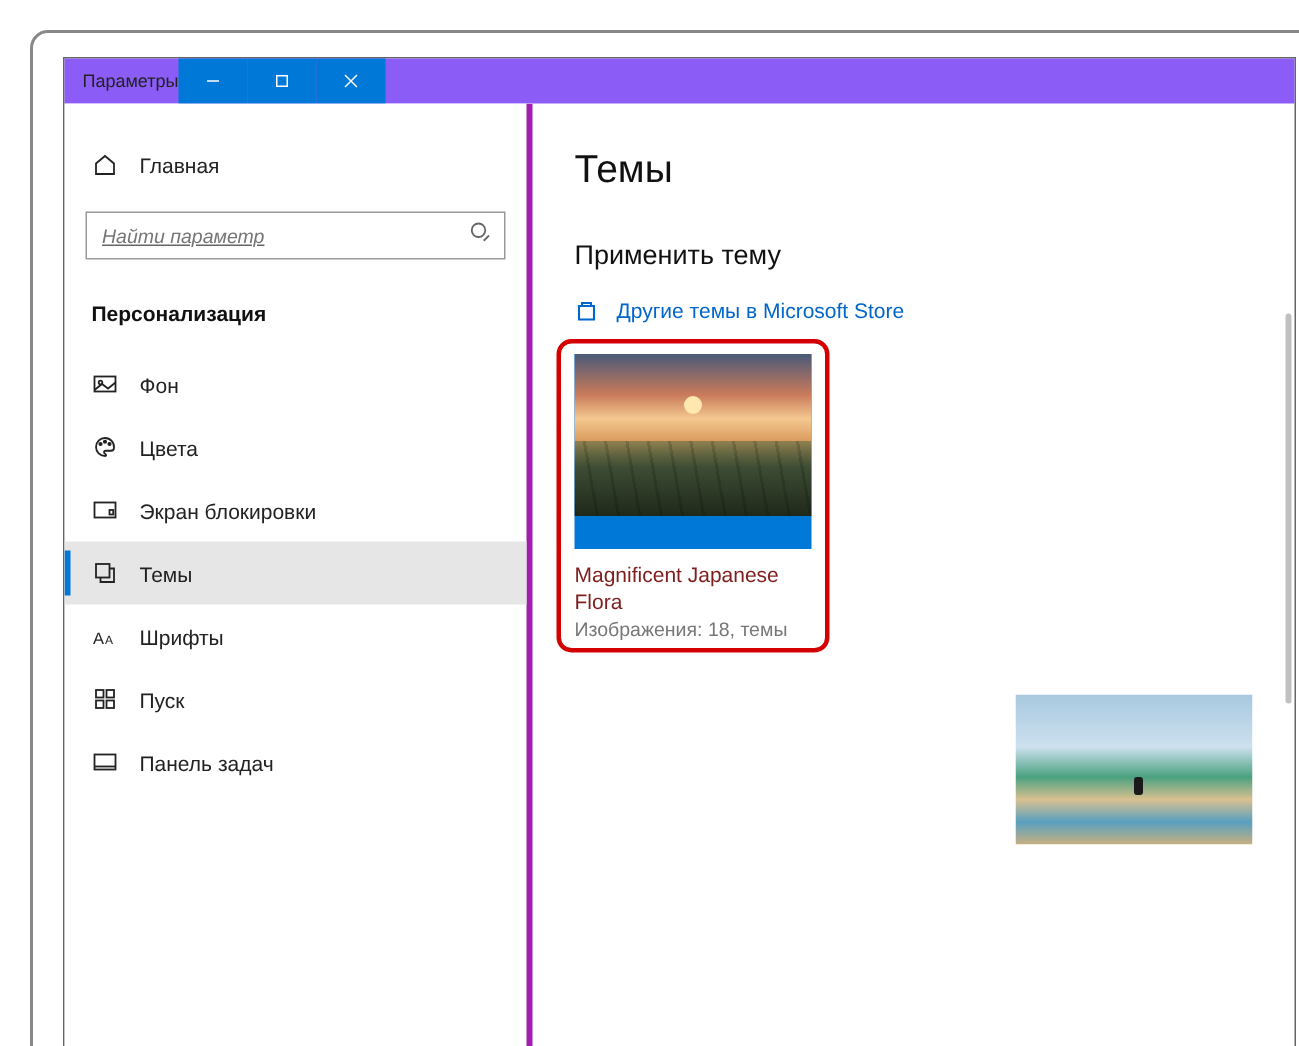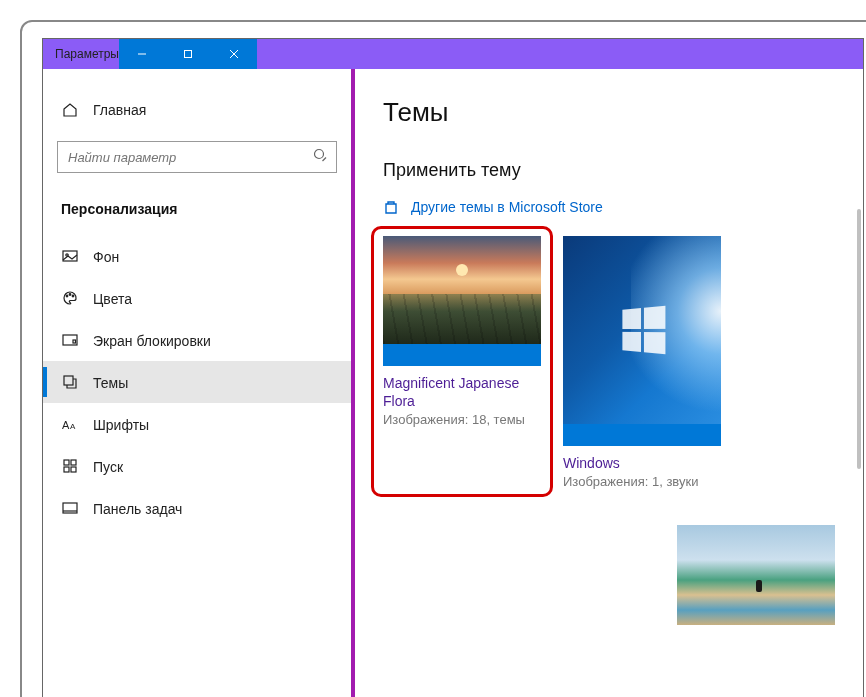--- a/index.html
+++ b/index.html
@@ -9,37 +9,37 @@
 .titlebar { height: 30px; display: flex; align-items: center; justify-content: flex-start; padding-left: 12px; background: #8b5cf6; }
 .titlebar-title { font-size: 12px; color: #222; }
 .window-controls { display: flex; height: 100%; }
 .window-btn { width: 46px; height: 30px; display: flex; align-items: center; justify-content: center; background: #0078d7; color: #fff; font-size: 10px; }
 .window-btn:last-child { margin-right: 0; }
 .window-btn svg { stroke: #fff; }
 .content { flex: 1; display: flex; overflow: hidden; }
 .sidebar { width: 312px; background: #fff; border-right: 4px solid #a21caf; padding: 24px 0 0 0; }
 .home-row { display: flex; align-items: center; padding: 8px 18px; gap: 14px; font-size: 14px; color: #222; cursor: pointer; }
 .search-wrap { margin: 14px 14px 18px 14px; }
-.search-input { width: 100%; height: 32px; border: 1px solid #999; padding: 0 36px 0 10px; font-size: 13px; color: #666; font-style: italic; background: #fff; }
+.search-input { width: 100%; height: 32px; border: 1px solid #999; padding: 0 36px 0 10px; font-size: 13px; color: #666; font-style: italic; background: #fff; text-decoration: underline; }
 .search-box { position: relative; }
 .search-icon { position: absolute; right: 10px; top: 50%; transform: translateY(-50%); color: #666; }
 .category-title { font-size: 14px; font-weight: 600; padding: 10px 18px 18px 18px; color: #111; }
 .nav-item { display: flex; align-items: flex-end; padding: 12px 18px; gap: 14px; font-size: 14px; color: #222; cursor: pointer; position: relative; }
 .nav-item.active { background: #e6e6e6; }
 .nav-item.active::before { content: ''; position: absolute; left: 0; top: 6px; bottom: 6px; width: 4px; background: #0078d7; }
 .nav-icon { width: 18px; height: 18px; display: flex; align-items: center; justify-content: center; }
 .main { flex: 1; padding: 28px 28px 0 28px; overflow: hidden; position: relative; }
 .page-title { font-size: 26px; font-weight: 400; margin-bottom: 32px; color: #111; }
 .section-title { font-size: 18px; font-weight: 400; margin-bottom: 18px; color: #111; }
 .store-link { display: flex; gap: 12px; color: #0066cc; font-size: 14px; margin-bottom: 18px; cursor: pointer; }
 .themes-grid { display: flex; gap: 22px; flex-wrap: wrap; }
 .theme-card { width: 158px; cursor: pointer; }
 .theme-thumb { width: 158px; height: 130px; background: #0078d7; position: relative; overflow: hidden; }
 .theme-thumb-img { width: 100%; height: 108px; position: relative; overflow: hidden; }
-.theme-name { font-size: 14px; color: #4c1d95; margin-top: 8px; line-height: 1.3; }
+.theme-name { font-size: 14px; color: #7f1d1d; margin-top: 8px; line-height: 1.3; }
 .theme-meta { font-size: 13px; color: #777; margin-top: 2px; }
 .highlight-box { position: absolute; border: 3px solid #d40000; border-radius: 10px; pointer-events: none; }
 .scroll-region { position: absolute; right: 2px; top: 140px; width: 4px; height: 260px; background: #c0c0c0; border-radius: 2px; }
 .bottom-card { margin-top: 18px; width: 158px; height: 100px; overflow: hidden; }
 
 
 .sunset {
   background: linear-gradient(to bottom, #4a5a78 0%, #c97a5a 25%, #f4c890 40%, #d8975a 55%, #3a4a3a 70%, #2a3528 100%);
   position: relative;
 }
@@ -219,34 +219,20 @@
         <div class="themes-grid">
           <div class="theme-card" style="position:relative;">
             <div class="theme-thumb">
               <div class="theme-thumb-img sunset"></div>
             </div>
             <div class="theme-name">Magnificent Japanese Flora</div>
             <div class="theme-meta">Изображения: 18, темы</div>
             <div class="highlight-box" style="top:-10px;left:-12px;right:-12px;bottom:-8px;"></div>
           </div>
 
-          <div class="theme-card" style="width:158px;">
-            <div class="theme-thumb" style="height:210px;">
-              <div class="theme-thumb-img windows-thumb big" style="height:188px;">
-                <div class="win-logo" style="transform:translate(-50%,-50%) perspective(60px) rotateY(-14deg);">
-                  <span></span>
-                    <span></span>
-                    <span></span>
-                    <span></span>
-                </div>
-              </div>
-            </div>
-            <div class="theme-name">Windows</div>
-            <div class="theme-meta">Изображения: 1, звуки</div>
-          </div>
         </div>
 
         <div class="themes-grid" style="justify-content:flex-end;margin-top:18px;">
           <div class="bottom-card">
             <div class="theme-thumb-img beach" style="height:100px;"></div>
           </div>
         </div>
 
         <div class="scroll-region"></div>
       </div>

